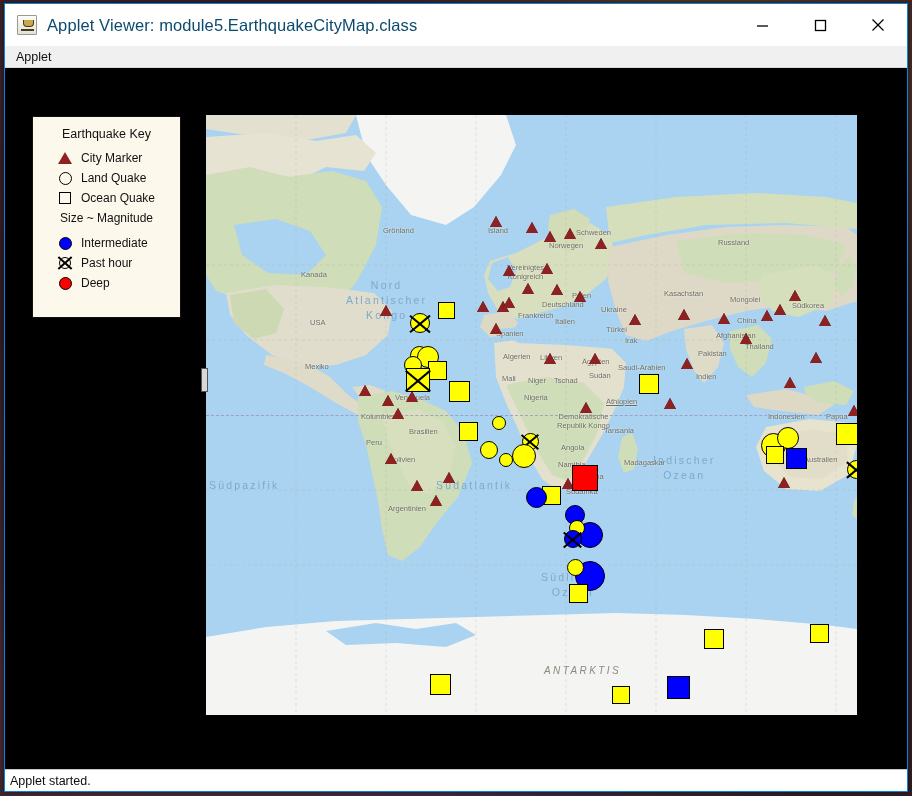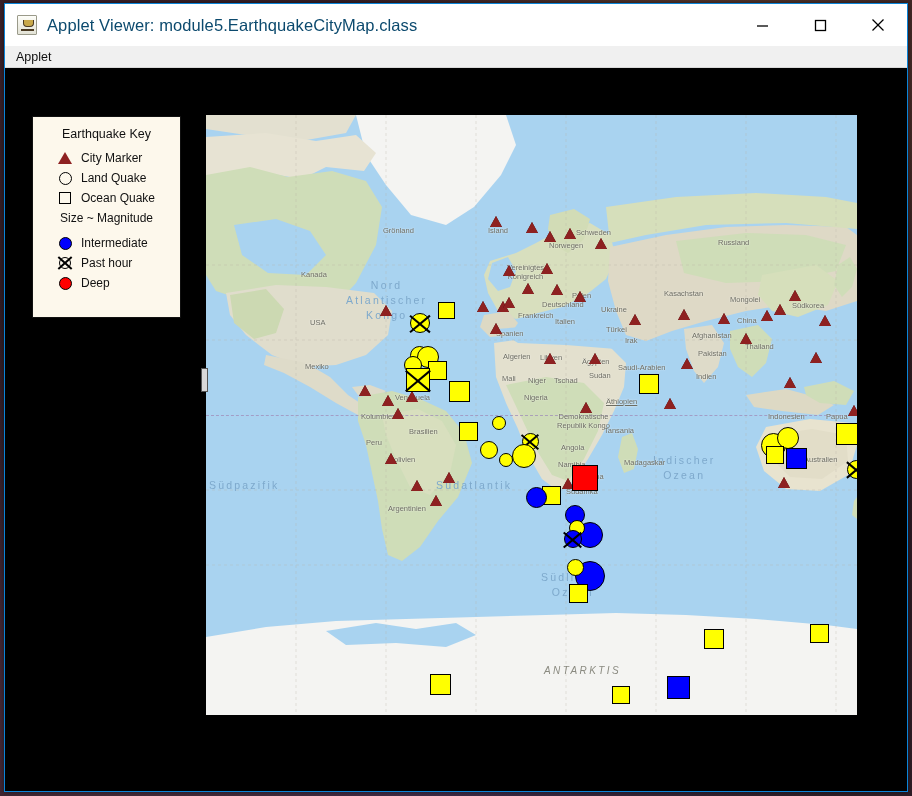--- a/index.html
+++ b/index.html
@@ -408,21 +408,21 @@
           <div class="country-label" style="left: 351px; top: 297px;">Demokratische
 Republik Kongo</div>
           <div class="country-label" style="left: 398px; top: 311px;">Tansania</div>
           <div class="country-label" style="left: 355px; top: 328px;">Angola</div>
           <div class="country-label" style="left: 352px; top: 345px;">Namibia</div>
           <div class="country-label" style="left: 366px; top: 357px;">Botsuana</div>
           <div class="country-label" style="left: 418px; top: 343px;">Madagaskar</div>
           <div class="country-label" style="left: 360px; top: 372px;">Südafrika</div>
           <div class="country-label" style="left: 458px; top: 174px;">Kasachstan</div>
           <div class="country-label" style="left: 512px; top: 123px;">Russland</div>
-          <div class="country-label" style="left: 486px; top: 216px;">Afghanistan</div>
+          <div class="country-label" style="left: 510px; top: 216px;">Afghanistan</div>
           <div class="country-label" style="left: 492px; top: 234px;">Pakistan</div>
           <div class="country-label" style="left: 490px; top: 257px;">Indien</div>
           <div class="country-label" style="left: 524px; top: 156px; margin-top: 24px;">Mongolei</div>
           <div class="country-label" style="left: 531px; top: 201px;">China</div>
           <div class="country-label" style="left: 539px; top: 227px;">Thailand</div>
           <div class="country-label" style="left: 586px; top: 186px;">Südkorea</div>
           <div class="country-label" style="left: 562px; top: 297px;">Indonesien</div>
           <div class="country-label" style="left: 620px; top: 297px;">Papua</div>
           <div class="country-label" style="left: 598px; top: 340px;">Australien</div>
         </div>
@@ -555,14 +555,17 @@
       <div class="legend-row">
         <span class="legend-sym">
             <span class="ls-circ" style="background:#ff0000"></span>
           </span>
         <span class="legend-label">Deep</span>
       </div>
     </div>
 
   </div>
 
+  <div id="statusbar">
+    <div id="status-text">Applet started.</div>
+  </div>
 
 </div>
 
 </body></html>

